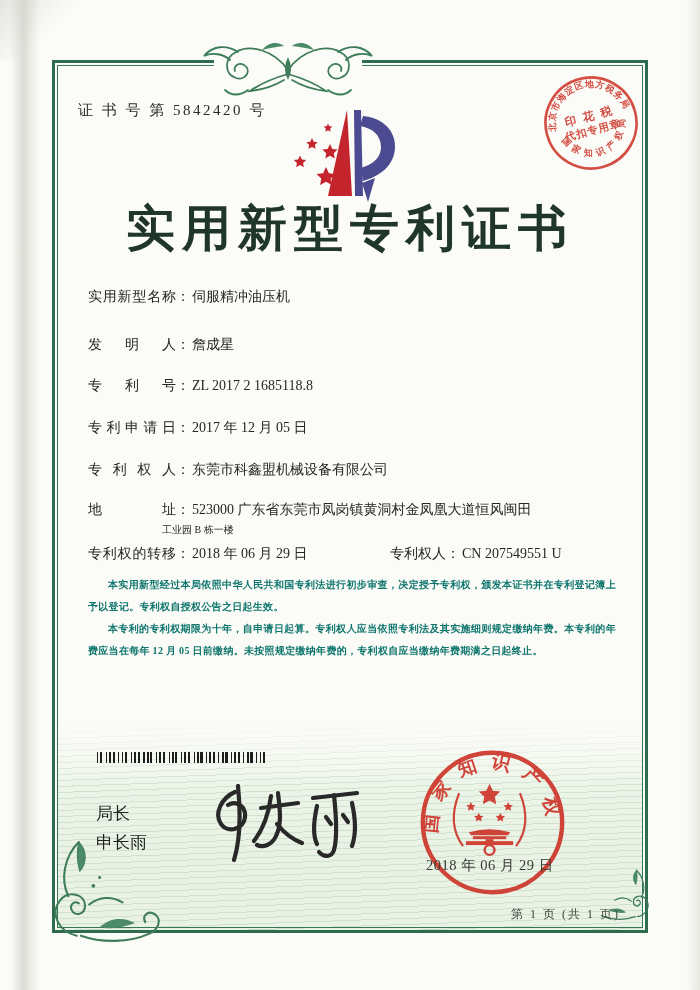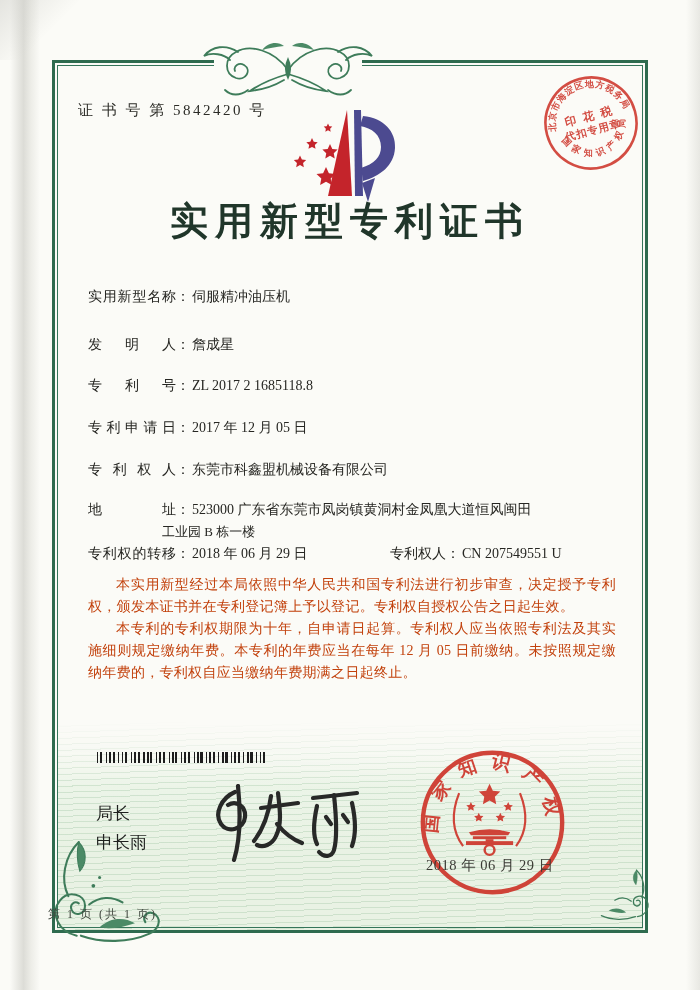--- a/index.html
+++ b/index.html
@@ -23,43 +23,43 @@
       repeating-linear-gradient(178deg, rgba(96,158,108,.20) 0px, rgba(96,158,108,.20) 1px, rgba(255,255,255,0) 1px, rgba(255,255,255,0) 6px),
       linear-gradient(180deg, rgba(233,243,229,.0) 0px, rgba(233,243,229,.9) 70px, #e9f2e4 130px);
     -webkit-mask-image:linear-gradient(180deg,transparent 0,#000 64px);
     mask-image:linear-gradient(180deg,transparent 0,#000 64px);}
   
   .frame{left:52px;top:60px;width:590px;height:867px;border:3px solid #2e6b4f;z-index:2;}
   .frame-inner{position:absolute;left:2px;top:2px;right:2px;bottom:2px;border:1px solid #35755a;}
   
   .cert-no{left:78px;top:101px;font-size:15px;letter-spacing:2.5px;color:#2c2c27;z-index:4;}
   .logo{left:292px;top:106px;z-index:4;}
-  .title{left:52px;top:196px;width:596px;text-align:center;font-size:38px;font-weight:bold;
+  .title{left:52px;top:196px;width:596px;text-align:center;font-size:49px;font-weight:bold;
     letter-spacing:7px;color:#20362a;z-index:4;}
   
   .row{position:absolute;left:88px;white-space:nowrap;font-size:14px;color:#262622;z-index:4;}
   .lbl{display:inline-block;width:88px;text-align:justify;text-align-last:justify;vertical-align:bottom;font-family:Liberation Mono, monospace;}
   .colon{display:inline-block;}
   .val{padding-left:2px;}
-  .addr2{position:absolute;left:162px;font-size:13px;color:#262622;z-index:4;}
+  .addr2{position:absolute;left:162px;font-size:10px;color:#262622;z-index:4;}
   .grant-no-group{position:absolute;left:302px;top:0;}
   
-  .body-text{left:88px;top:574px;width:528px;font-size:14px;line-height:22px;color:#c2410c;
-    text-align:justify;letter-spacing:.3px;z-index:4;}
+  .body-text{left:88px;top:574px;width:528px;font-size:10px;line-height:22px;color:#0f766e;
+    text-align:justify;letter-spacing:.3px;z-index:4;font-weight:bold;}
   .body-text p{margin:0;text-indent:2em;}
   
   .barcode{left:97px;top:752px;width:172px;height:11px;z-index:4;
     background:repeating-linear-gradient(90deg,#1d1d1d 0 1.5px,transparent 1.5px 3px,#1d1d1d 3px 5.5px,transparent 5.5px 9px,#1d1d1d 9px 10px,transparent 10px 12.5px);}
   .sig-title{left:96px;top:802px;font-size:17px;color:#1f211f;z-index:4;font-family:"Liberation Sans","DejaVu Sans",sans-serif;}
   .sig-name{left:96px;top:831px;font-size:17px;color:#1f211f;z-index:4;font-family:"Liberation Sans","DejaVu Sans",sans-serif;}
   .signature{left:205px;top:784px;z-index:5;}
   .seal{left:414px;top:744px;z-index:5;opacity:.93;}
   .seal-date{left:426px;top:856px;font-size:14.5px;letter-spacing:.5px;color:#3a3a34;z-index:6;white-space:nowrap;}
   .stamp{left:541px;top:73px;z-index:5;opacity:.9;}
-  .footer{left:48px;top:906px;width:556px;text-align:left;font-size:12px;letter-spacing:2px;color:#40483f;z-index:4;}
+  .footer{left:64px;top:906px;width:556px;text-align:right;font-size:12px;letter-spacing:2px;color:#40483f;z-index:4;}
   .orn-top{left:200px;top:38px;z-index:3;}
   .orn-bl{left:46px;top:840px;z-index:3;}
   .orn-br{left:590px;top:848px;z-index:3;transform:scale(-1,1);}
   svg{display:block;}
 </style>
 </head>
 <body>
 
 <div class="abs scan-left"></div>
 <div class="abs scan-topleft"></div>

